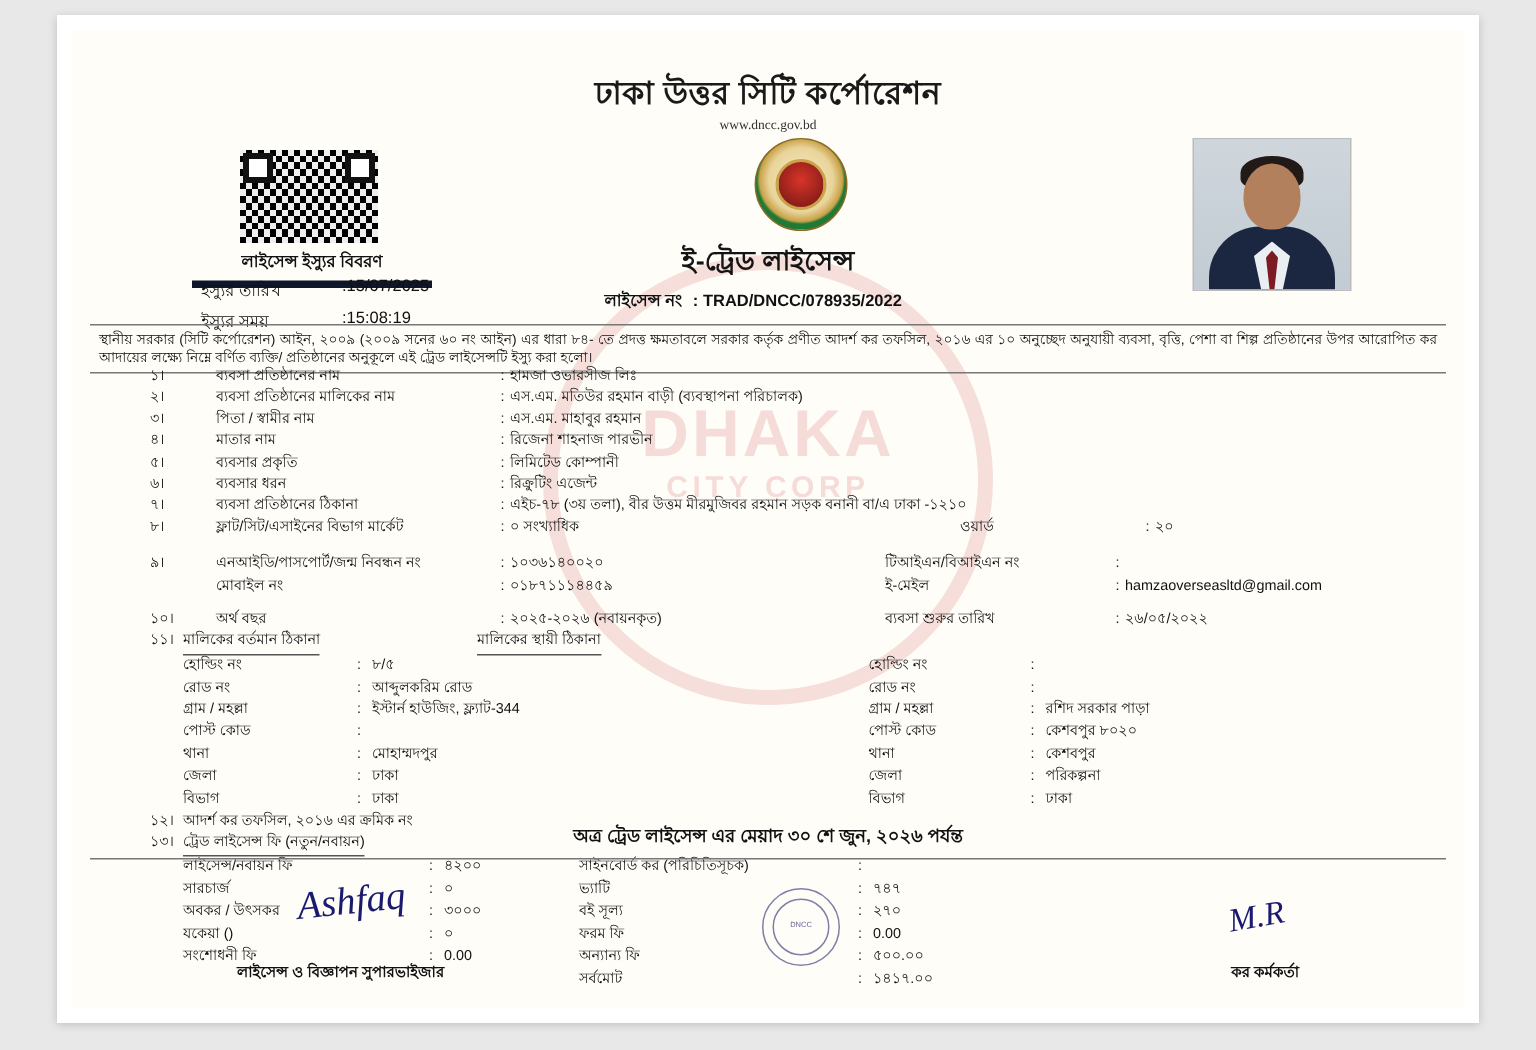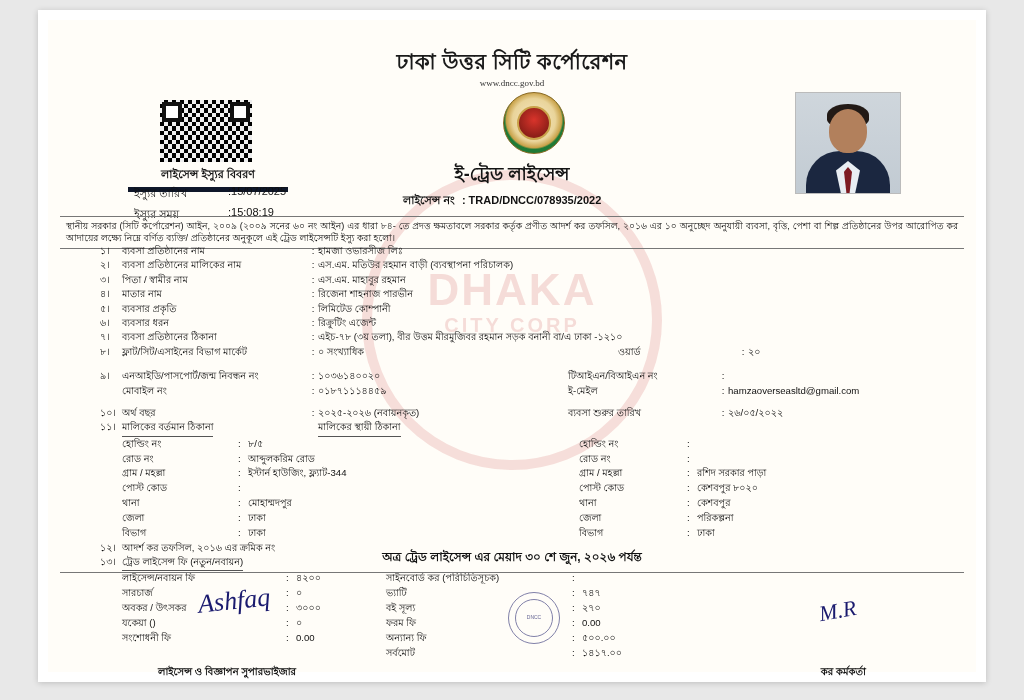--- a/index.html
+++ b/index.html
@@ -196,21 +196,21 @@
   .body-area {
     position: absolute;
     left: 52px;
     right: 30px;
     top: 224px;
     font-size: 9.6px;
     color: #111;
   }
   .row { display: flex; line-height: 1.5; }
   .row .num { width: 22px; flex: none; }
-  .row .lbl { width: 186px; flex: none; }
+  .row .lbl { width: 186px; flex: none; margin-left: 22px; }
   .row .col { width: 10px; flex: none; text-align: center; }
   .row .val { flex: 1; }
   .sub-head {
     border-bottom: 1px solid #555;
     display: inline-block;
     padding-bottom: 1px;
   }
   .two-col { display: flex; gap: 27px; }
   .two-col .left { width: 430px; }
   .two-col .right { flex: 1; }
@@ -241,21 +241,20 @@
     right: 12px;
     top: 552px;
     border-top: 1px solid #777;
   }
   .sig-left-name, .sig-right-name {
     position: absolute;
     top: 620px;
     font-size: 10px;
     font-weight: bold;
     color: #111;
-    margin-top: 24px;
   }
   .sig-left-name { left: 110px; }
   .sig-right-name { right: 110px; }
   .sig-scribble {
     position: absolute;
     font-family: "Liberation Serif", serif;
     font-style: italic;
     color: #1a1a6e;
   }
   .sig1 { left: 150px; top: 566px; font-size: 26px; transform: rotate(-6deg); }

